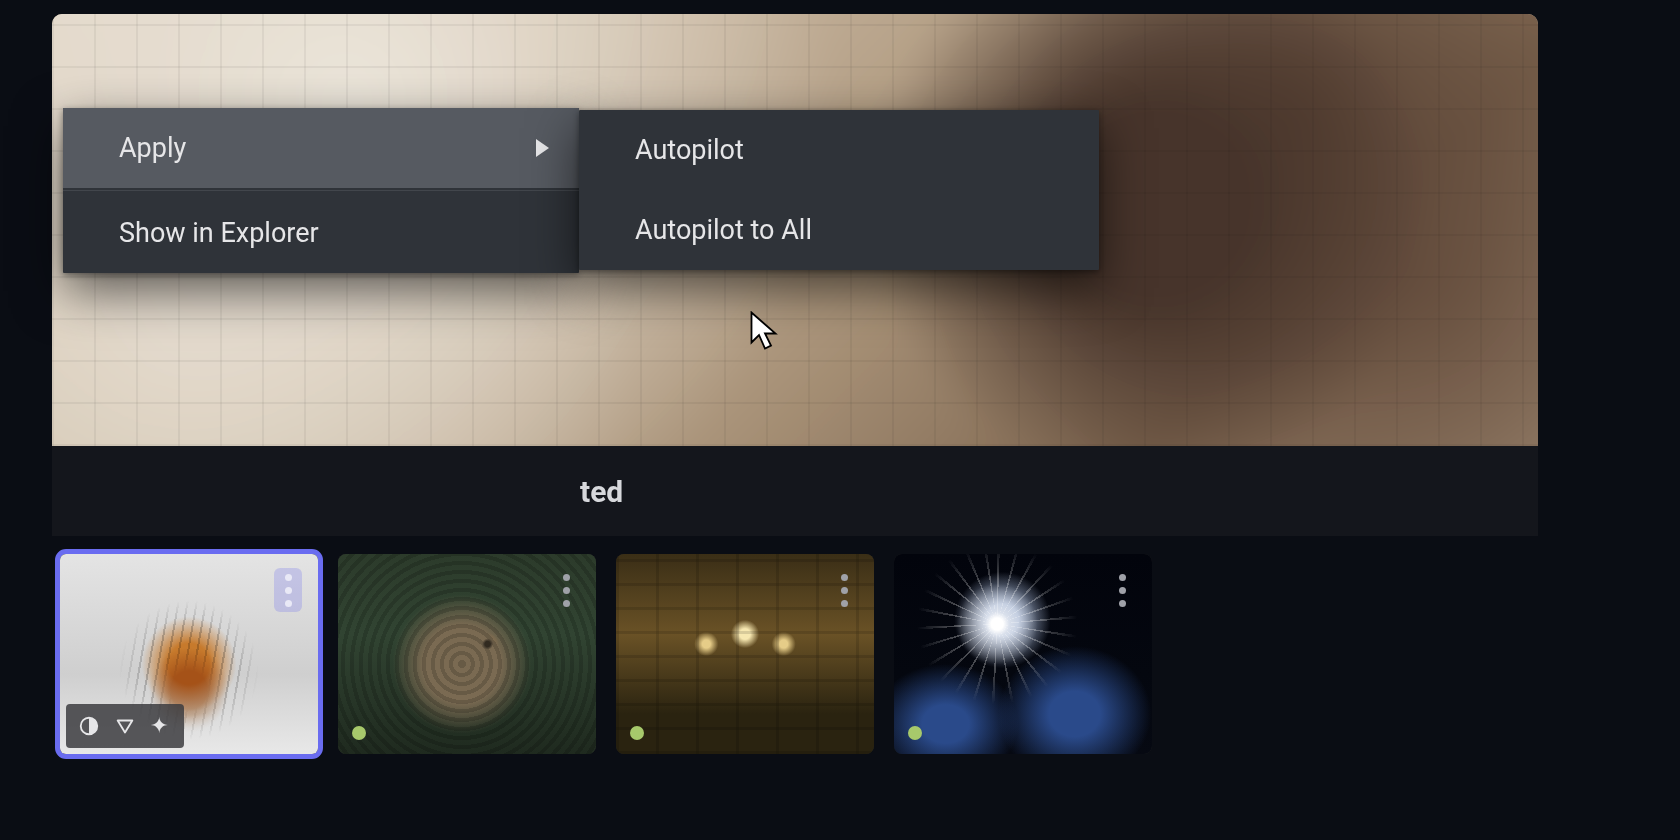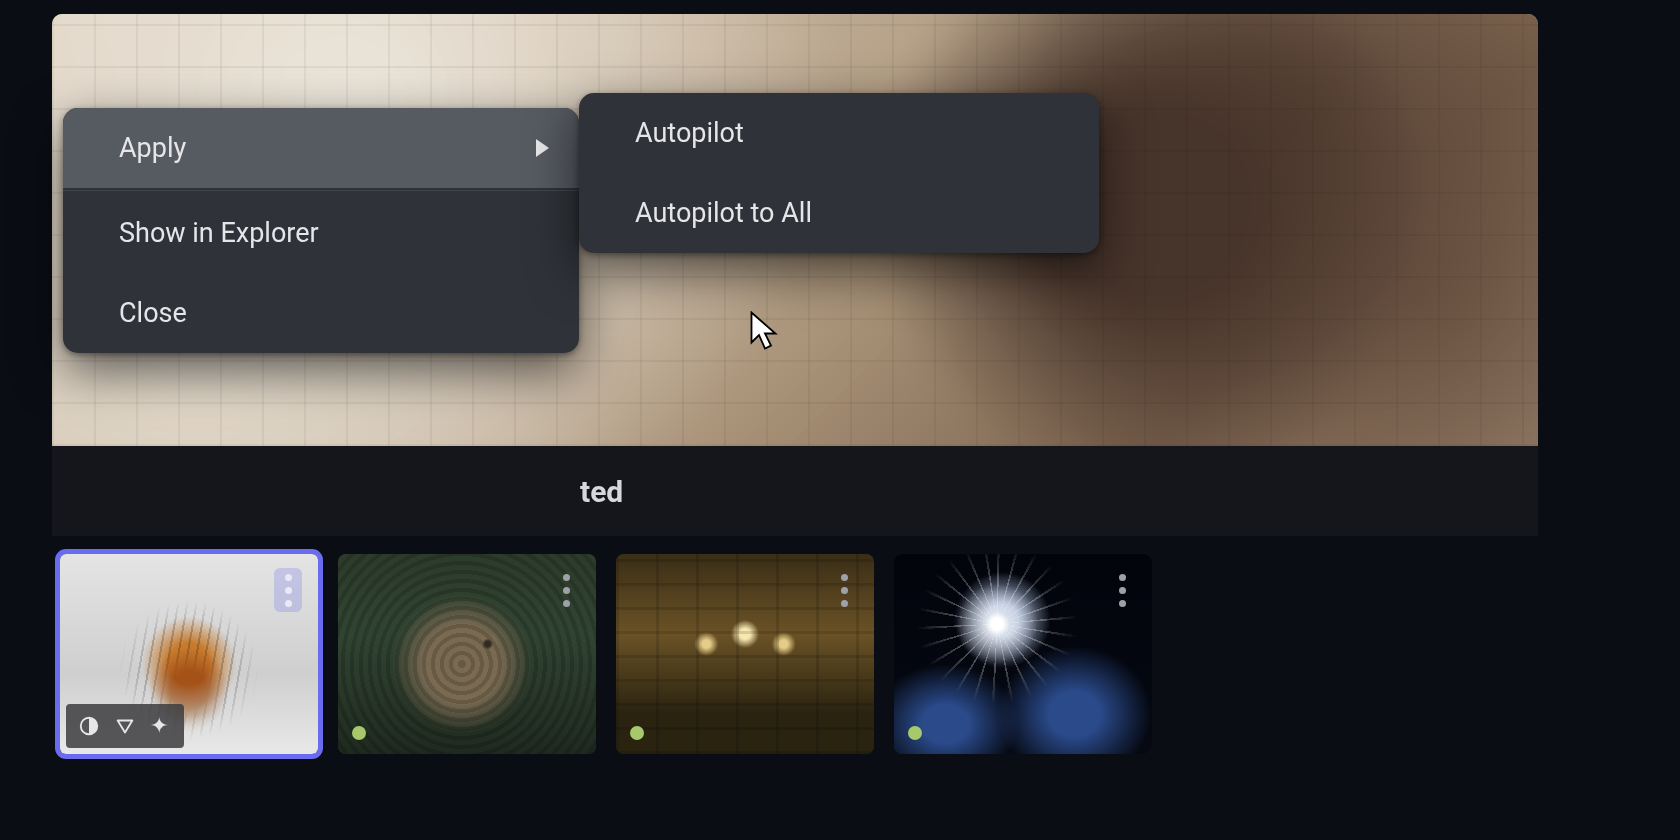--- a/index.html
+++ b/index.html
@@ -197,21 +197,21 @@
     gap: 14px;
     padding: 0 12px;
   }
   .badge-row svg, .badge-row .glyph { width:22px; height:22px; display:block; color:#e6e6e8;}
   .glyph.sparkle { font-size:22px; line-height:22px; color:#e6e6e8;}
 
   
   .ctx, .subctx {
     position: absolute;
     background: #2f3339;
-    border-radius: 15px;
+    border-radius: 1px;
     box-shadow: 0 18px 50px rgba(0,0,0,.6), 0 2px 6px rgba(0,0,0,.4);
     padding: 0;
     font-size: 27px;
     color: #e6e6e8;
     overflow: hidden;
   }
   .ctx {
     left: 63px;
     top: 108px;
     width: 516px;
@@ -239,21 +239,21 @@
     top: 50%;
     transform: translateY(-50%);
     width: 0; height: 0;
     border-left: 13px solid #e6e6e8;
     border-top: 9px solid transparent;
     border-bottom: 9px solid transparent;
   }
 
   .subctx {
     left: 579px;
-    top: 93px;
+    top: 110px;
     width: 520px;
   }
 
   
   .cursor {
     position: absolute;
     left: 750px;
     top: 311px;
     width: 30px;
     height: 42px;
@@ -327,23 +327,20 @@
 
 <div class="ctx">
   <div class="item hover">
     <span>Apply</span>
     <span class="chev"></span>
   </div>
   <div class="sep"></div>
   <div class="item">
     <span>Show in Explorer</span>
   </div>
-  <div class="item">
-    <span>Close</span>
-  </div>
 </div>
 
 <div class="subctx">
   <div class="item">
     <span>Autopilot</span>
   </div>
   <div class="item">
     <span>Autopilot to All</span>
   </div>
 </div>

